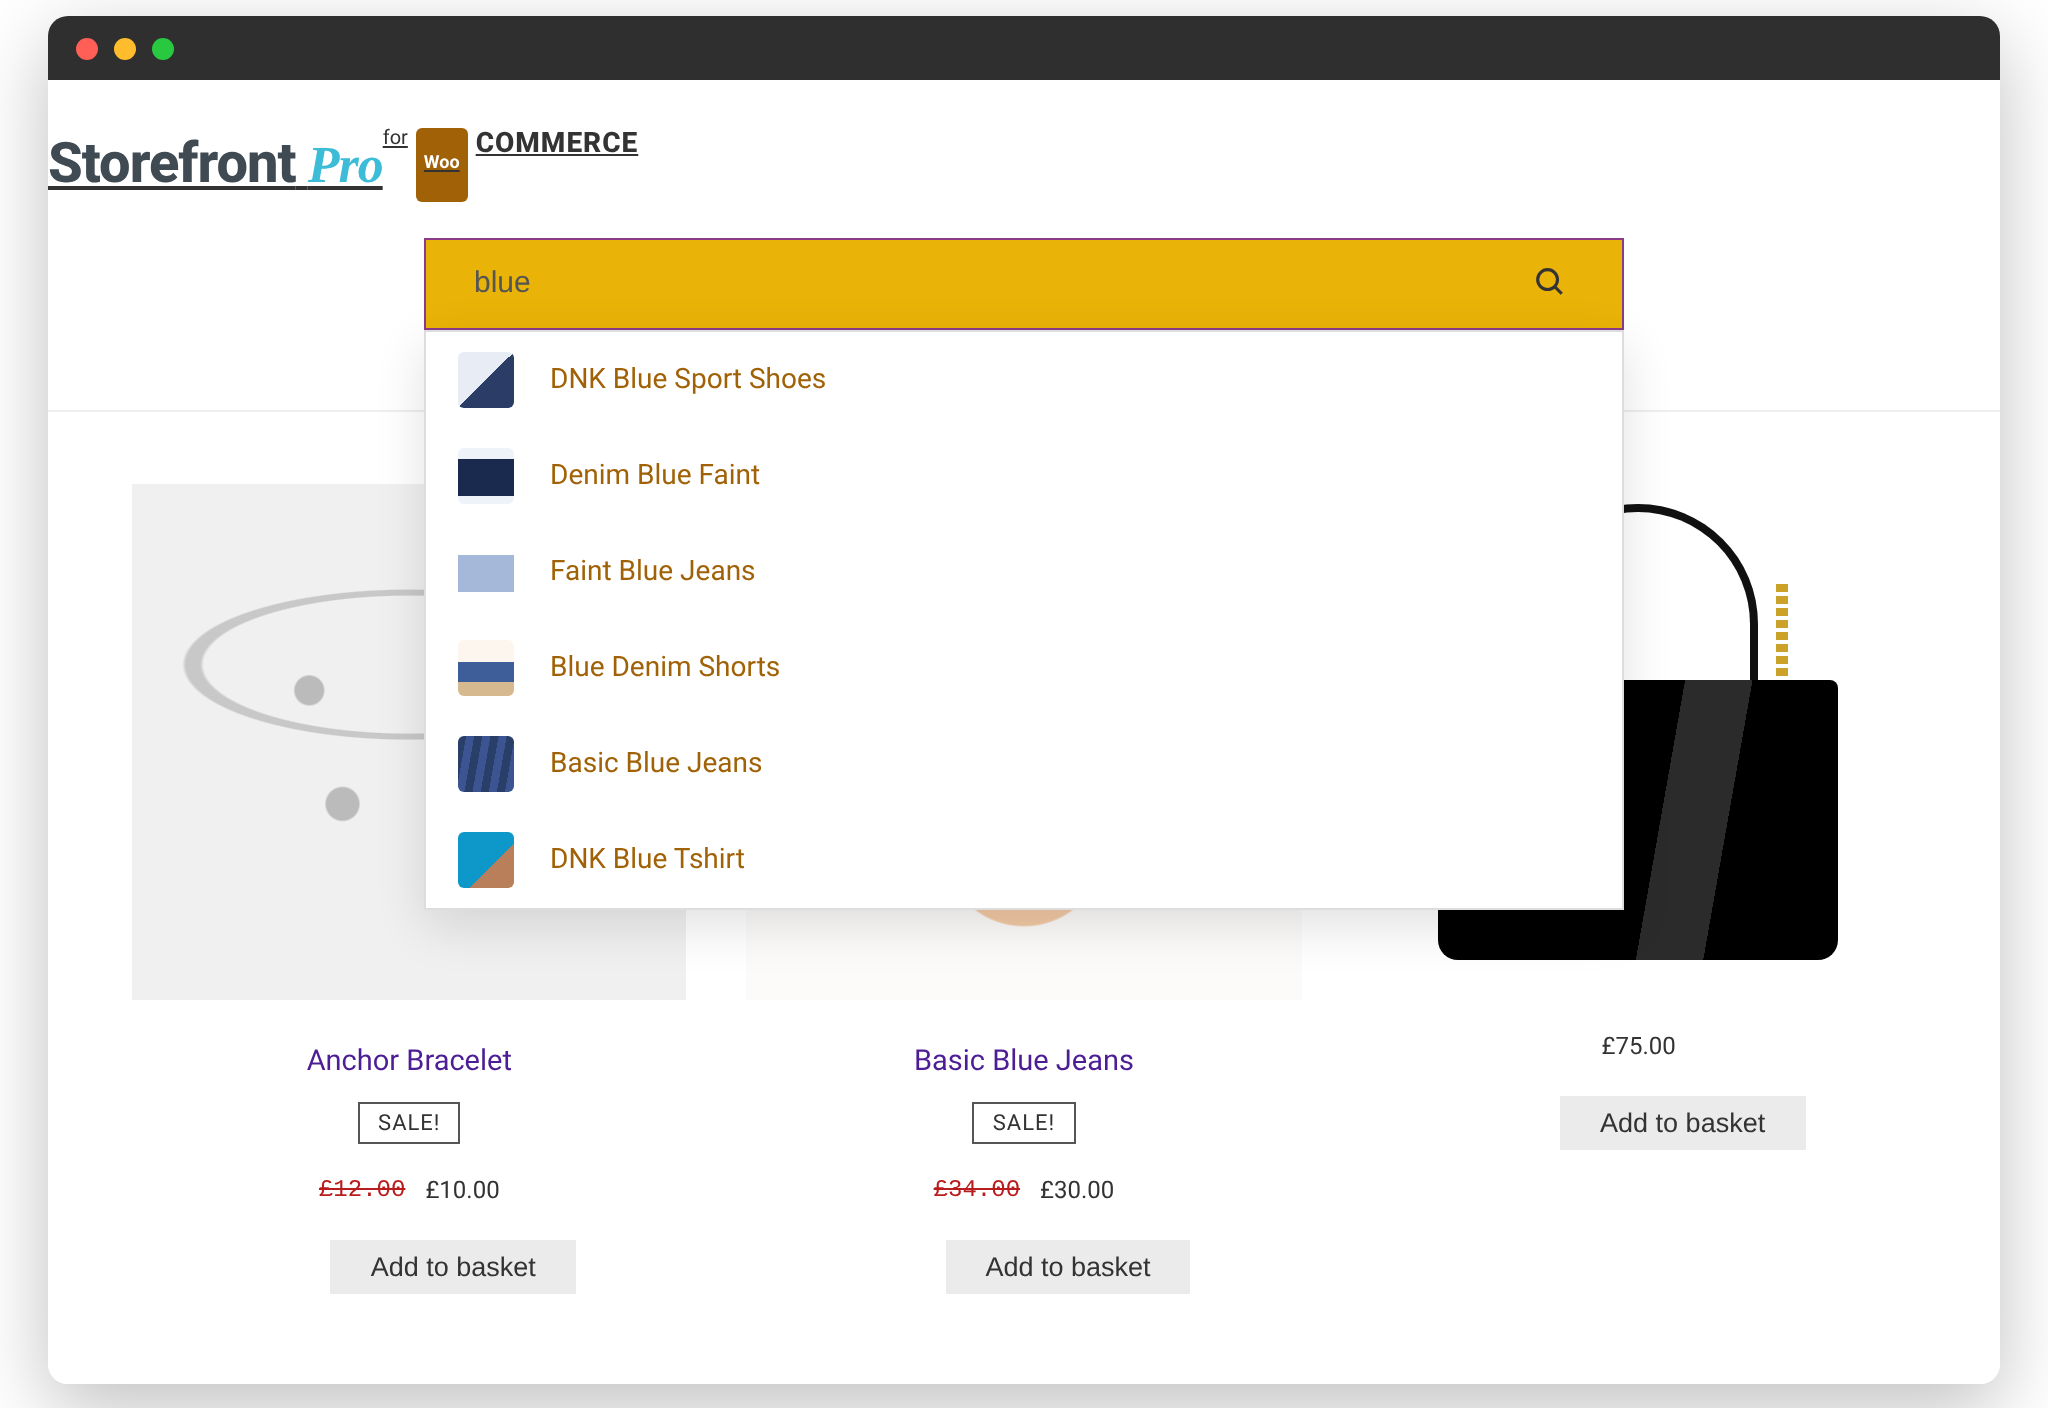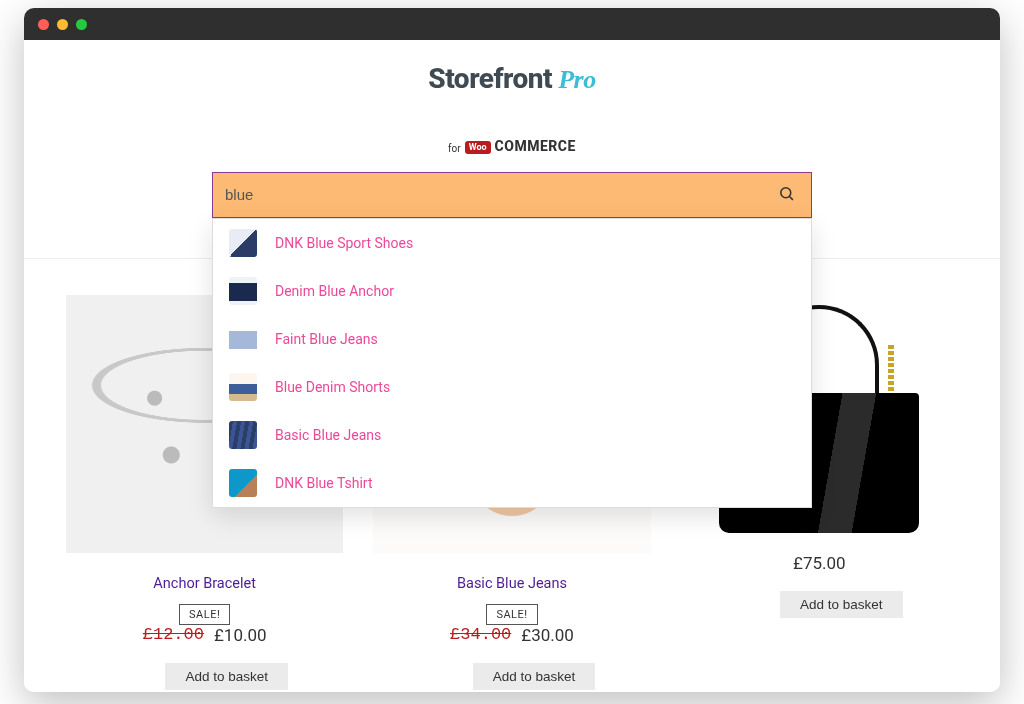--- a/index.html
+++ b/index.html
@@ -41,72 +41,71 @@
   .viewport {
     flex: 1;
     position: relative;
     overflow: hidden;
     background: #fff;
   }
 
   
   .header {
     display: flex;
-    flex-direction: column;
     align-items: center;
     padding: 22px 0 10px 0;
+    text-decoration: underline;
   }
   .logo-main {
     font-size: 28px;
     font-weight: 800;
     color: #3f4a53;
     letter-spacing: -0.5px;
   }
   .logo-main .pro {
     font-style: italic;
     font-weight: 700;
     color: #3cbcd6;
     font-family: cursive;
     font-size: 26px;
   }
   .logo-sub {
     display: flex;
-    align-items: flex-end;
+    align-items: flex-start;
     gap: 4px;
     font-size: 10px;
     color: #333;
     margin-top: 2px;
   }
   .woo-badge {
-    background: #b91c1c;
+    background: #a16207;
     color: #fff;
     border-radius: 3px;
-    padding: 1px 4px;
+    padding: 13px 4px;
     font-size: 9px;
     font-weight: 700;
     line-height: 1.2;
-    margin-top: 44px;
   }
   .commerce { font-weight: 800; font-size: 14px; letter-spacing: 0.5px; }
 
   
   .search-wrap {
     margin: 8px auto 0 auto;
     width: 600px;
     position: relative;
     z-index: 20;
   }
   .search-bar {
     width: 100%;
     height: 46px;
-    background: #fdba74;
+    background: #eab308;
     border: 1.5px solid #8a3b8a;
     display: flex;
     align-items: center;
-    padding: 0 12px;
+    padding: 0 24px;
   }
   .search-input {
     flex: 1;
     background: transparent;
     border: none;
     outline: none;
     font-size: 15px;
     color: #555;
   }
   .search-btn {
@@ -139,21 +138,21 @@
     width: 28px;
     height: 28px;
     border-radius: 3px;
     flex-shrink: 0;
     display: flex;
     align-items: center;
     justify-content: center;
   }
   .item-label {
     font-size: 14px;
-    color: #ec4899;
+    color: #a16207;
     text-align: right;
   }
 
   
   .thumb-shoes { background: linear-gradient(135deg,#e8edf5 50%,#2b3d66 50%); }
   .thumb-denim { background: linear-gradient(180deg,#eef2f9 20%,#1a2a4e 20% 85%,#eef2f9 85%); }
   .thumb-faint { background: linear-gradient(180deg,#fff 20%,#a6b8d9 20% 85%,#fff 85%); }
   .thumb-shorts { background: linear-gradient(180deg,#fdf6ee 40%,#3e5e9a 40% 75%,#d7b98f 75%); }
   .thumb-basic { background: repeating-linear-gradient(100deg,#2a3e6a 0 4px,#3c5491 4px 8px); }
   .thumb-tshirt { background: linear-gradient(135deg,#0d98c9 0 60%,#b87f5a 60%); }
@@ -196,24 +195,26 @@
   }
   .sale-badge {
     margin-top: 12px;
     border: 1px solid #555;
     font-size: 11px;
     padding: 3px 9px;
     letter-spacing: 0.5px;
     color: #333;
   }
   .price-row {
-    font-size: 17px;
+    margin-top: 16px;
+    font-size: 12px;
     color: #333;
     display: flex;
     gap: 10px;
+    align-items: flex-end;
   }
   .old-price { color: #b91c1c; text-decoration: line-through; font-family: Liberation Mono, monospace; }
   .add-btn {
     margin-top: 18px;
     background: #ebebeb;
     border: none;
     padding: 6px 20px;
     font-size: 13.5px;
     color: #333;
     cursor: pointer;
@@ -307,21 +308,21 @@
       </div>
 
       <div class="dropdown" id="dropdown">
 
       <div class="dropdown-item">
             <div class="item-thumb thumb-shoes"></div>
             <div class="item-label">DNK Blue Sport Shoes</div>
           </div>
           <div class="dropdown-item">
             <div class="item-thumb thumb-denim"></div>
-            <div class="item-label">Denim Blue Anchor</div>
+            <div class="item-label">Denim Blue Faint</div>
           </div>
           <div class="dropdown-item">
             <div class="item-thumb thumb-faint"></div>
             <div class="item-label">Faint Blue Jeans</div>
           </div>
           <div class="dropdown-item">
             <div class="item-thumb thumb-shorts"></div>
             <div class="item-label">Blue Denim Shorts</div>
           </div>
           <div class="dropdown-item">

